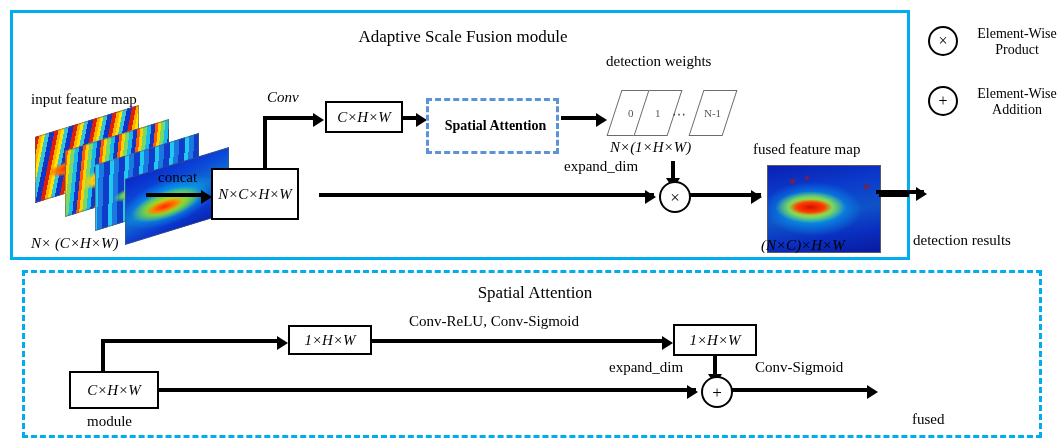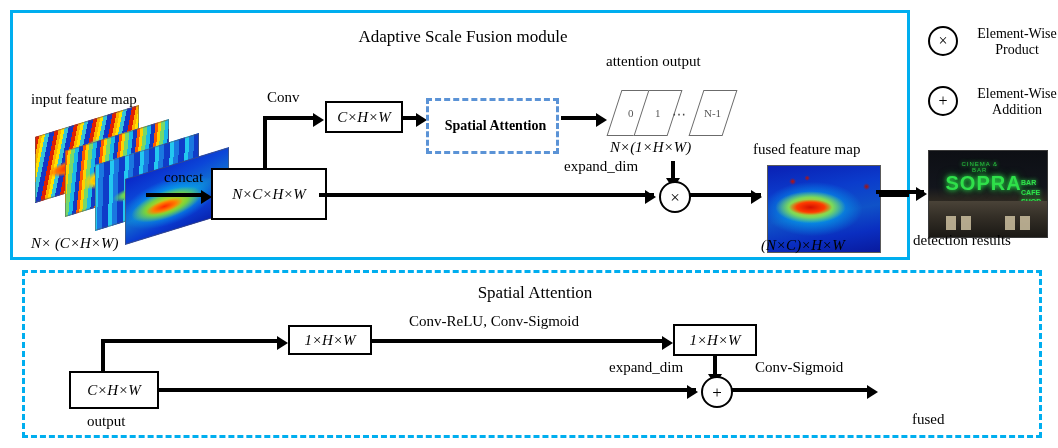--- a/index.html
+++ b/index.html
@@ -120,45 +120,45 @@
 
     <div class="lbl" style="left:18px;top:78px;">input feature map</div>
 
     <div class="fmap hot" style="left:22px;top:108px;"></div>
     <div class="fmap mid" style="left:52px;top:122px;"></div>
     <div class="fmap cool" style="left:82px;top:136px;"></div>
     <div class="fmap" style="left:112px;top:150px;"></div>
 
     <div class="lbl ital" style="left:18px;top:222px;">N× (C×H×W)</div>
 
-    <div class="lbl" style="left:151px;top:156px;">concat</div>
+    <div class="lbl" style="left:145px;top:156px;">concat</div>
     <div class="hline" style="left:133px;top:180px;width:55px;"></div>
     <div class="arrow-r" style="left:188px;top:177px;"></div>
 
-    <div class="nbox" style="left:198px;top:155px;width:116px;height:52px;">N×C×H×W</div>
+    <div class="nbox" style="left:198px;top:155px;width:88px;height:52px;">N×C×H×W</div>
 
     <div class="vline" style="left:250px;top:103px;height:54px;"></div>
     <div class="hline" style="left:250px;top:103px;width:52px;"></div>
     <div class="arrow-r" style="left:300px;top:100px;"></div>
 
-    <div class="lbl" style="left:254px;top:76px;">Conv</div>
+    <div class="lbl" style="left:254px;top:76px;font-style:italic;">Conv</div>
 
     <div class="nbox" style="left:312px;top:88px;width:78px;height:32px;">C×H×W</div>
 
     <div class="hline" style="left:390px;top:103px;width:16px;"></div>
     <div class="arrow-r" style="left:403px;top:100px;"></div>
 
     <div class="sa-inline-box">
       <div id="sa-inline-title">Spatial Attention</div>
     </div>
 
     <div class="hline" style="left:548px;top:103px;width:38px;"></div>
     <div class="arrow-r" style="left:583px;top:100px;"></div>
 
-    <div class="lbl" style="left:593px;top:40px;">attention output</div>
+    <div class="lbl" style="left:593px;top:40px;">detection weights</div>
 
     <div class="pgram" style="left:601px;top:77px;">
       <span>0</span>
     </div>
     <div class="pgram" style="left:628px;top:77px;">
       <span>1</span>
     </div>
     <div class="dots" style="left:659px;top:93px;">⋯</div>
     <div class="pgram" style="left:683px;top:77px;">
       <span>N-1</span>
@@ -183,32 +183,20 @@
     <div class="lbl" style="left:740px;top:128px;">fused feature map</div>
     <div class="fused" style="left:754px;top:152px;"></div>
     <div class="lbl ital" style="left:748px;top:224px;">(N×C)×H×W</div>
 
     <div class="hline" style="left:866px;top:180px;width:30px;"></div>
   </div>
 
   <div class="hline" style="left:876px;top:190px;width:48px;"></div>
   <div class="arrow-r" style="left:916px;top:187px;"></div>
 
-  <div class="detect" style="left:928px;top:150px;">
-    <div class="arc">CINEMA  &amp;  BAR</div>
-    <div class="sign">SOPRA</div>
-    <div class="side" style="left:78%;top:33%;">BAR</div>
-    <div class="side" style="left:78%;top:44%;">CAFE</div>
-    <div class="side" style="left:78%;top:55%;">SHOP</div>
-    <div class="bldg"></div>
-    <div class="win" style="left:14%;"></div>
-    <div class="win" style="left:27%;"></div>
-    <div class="win" style="left:64%;"></div>
-    <div class="win" style="left:77%;"></div>
-  </div>
   <div class="lbl" style="left:913px;top:232px;">detection results</div>
 
   <div class="legend-item" style="left:928px;top:26px;">
     <div class="opc opc-sm" style="position:relative;left:0;top:0;">
       <span>×</span>
     </div>
     <div class="legend-text">
       <div>Element-Wise</div>
       <div>Product</div>
     </div>
@@ -222,21 +210,21 @@
       <div>Element-Wise</div>
       <div>Addition</div>
     </div>
   </div>
 
   <div class="sa-panel">
 
     <div class="title" id="sa-title">Spatial Attention</div>
 
     <div class="nbox" style="left:44px;top:98px;width:90px;height:38px;">C×H×W</div>
-    <div class="lbl" style="left:62px;top:140px;">output</div>
+    <div class="lbl" style="left:62px;top:140px;">module</div>
 
     <div class="vline" style="left:76px;top:66px;height:34px;"></div>
     <div class="hline" style="left:76px;top:66px;width:180px;"></div>
     <div class="arrow-r" style="left:252px;top:63px;"></div>
 
     <div class="nbox" style="left:263px;top:52px;width:84px;height:30px;">1×H×W</div>
 
     <div class="hline" style="left:347px;top:66px;width:295px;"></div>
     <div class="arrow-r" style="left:637px;top:63px;"></div>
     <div class="lbl" style="left:384px;top:40px;">Conv-ReLU, Conv-Sigmoid</div>

